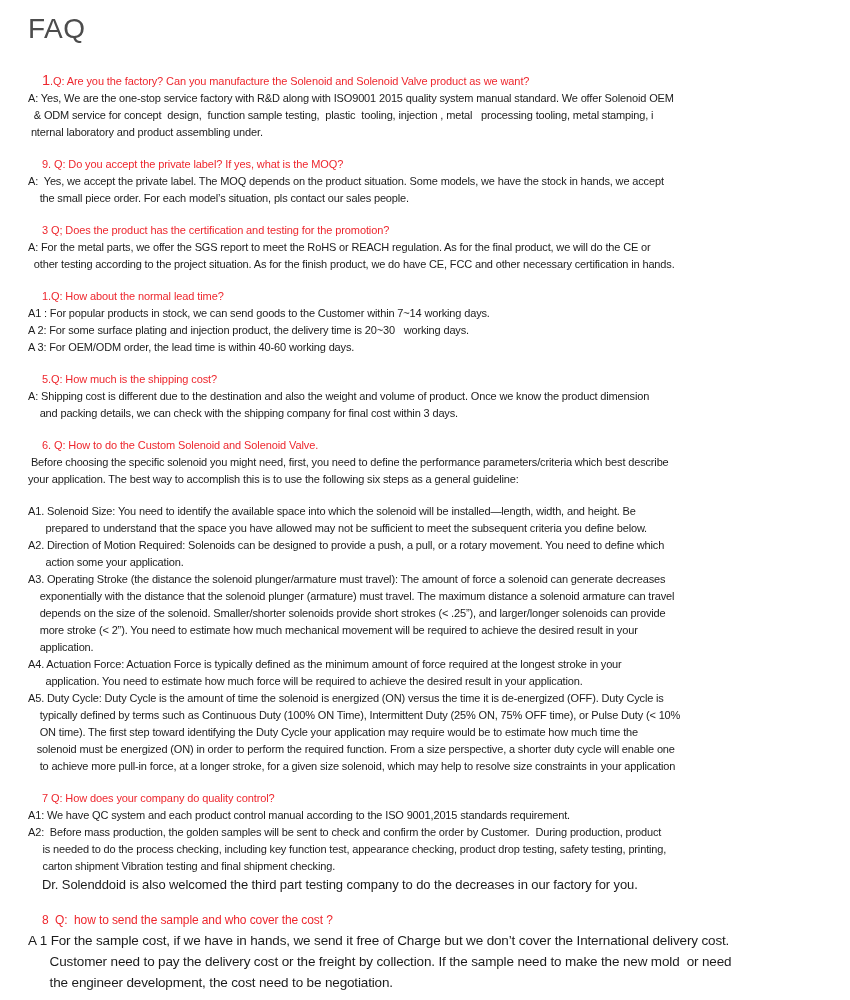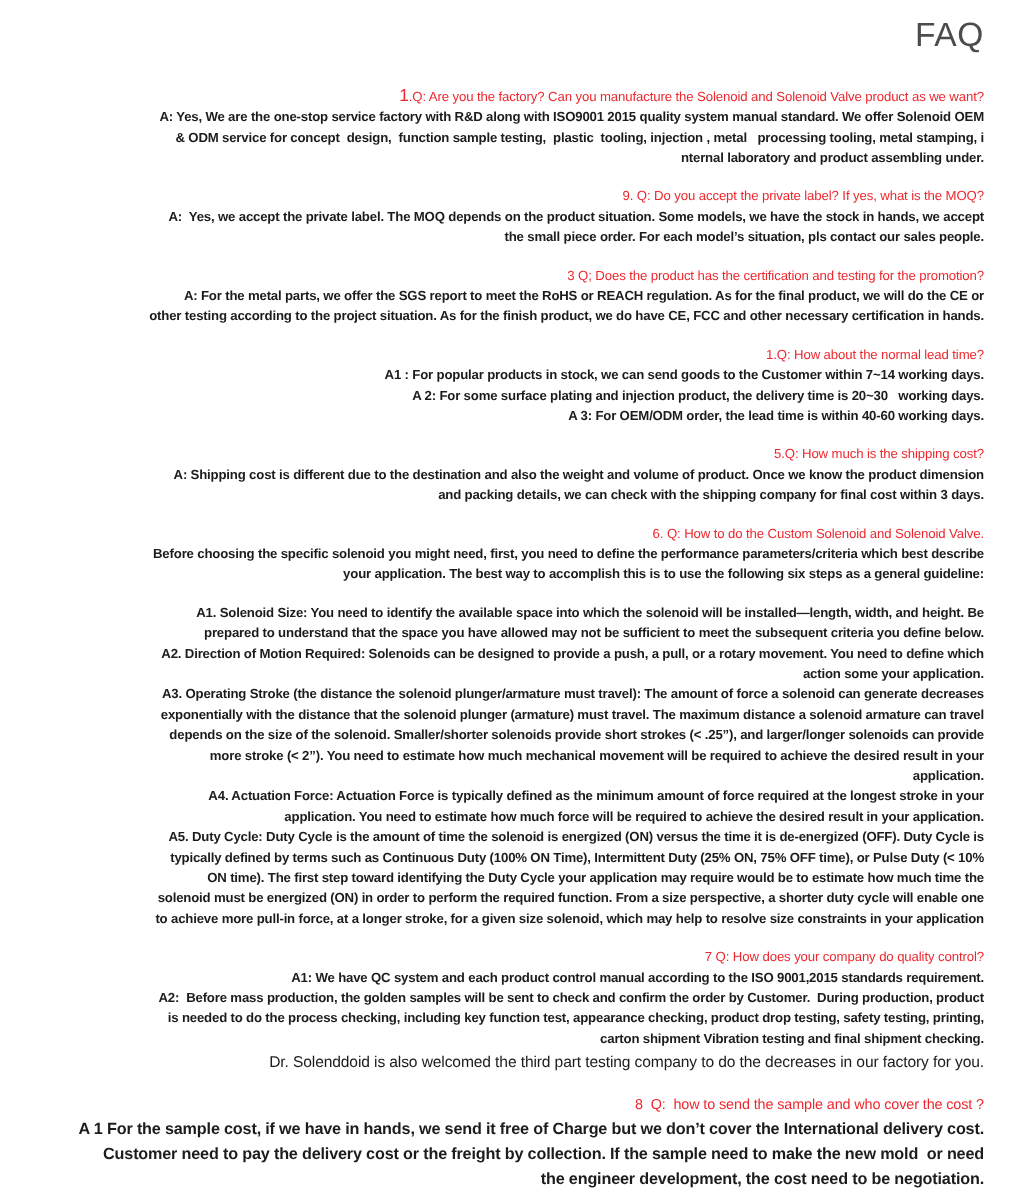--- a/index.html
+++ b/index.html
@@ -8,21 +8,20 @@
     width: 850px;
     height: 1000px;
     background: #ffffff;
     font-family: "Liberation Sans", "DejaVu Sans", sans-serif;
     overflow: hidden;
   }
   .page {
     width: 850px;
     height: 1000px;
     padding: 12px 30px 0 28px;
-    text-align: right;
   }
   .doc-title {
     font-size: 28px;
     line-height: 34px;
     color: #4c4c4c;
     font-weight: normal;
     letter-spacing: 0.5px;
     margin: 0 0 26px 0;
   }
   .section { margin-bottom: 15px; }
@@ -34,21 +33,20 @@
     letter-spacing: -0.1px;
     margin-left: 14px;
   }
   .q-num { font-size: 14.5px; }
   .answer {
     color: #1c1c1c;
     font-size: 11px;
     line-height: 17px;
     white-space: pre-wrap;
     letter-spacing: -0.15px;
-    font-weight: bold;
   }
   .step { margin: 0; }
   .intro-gap { height: 15px; }
   .note {
     color: #1c1c1c;
     font-size: 13px;
     line-height: 20px;
     padding-left: 14px;
     white-space: pre-wrap;
     letter-spacing: -0.1px;

